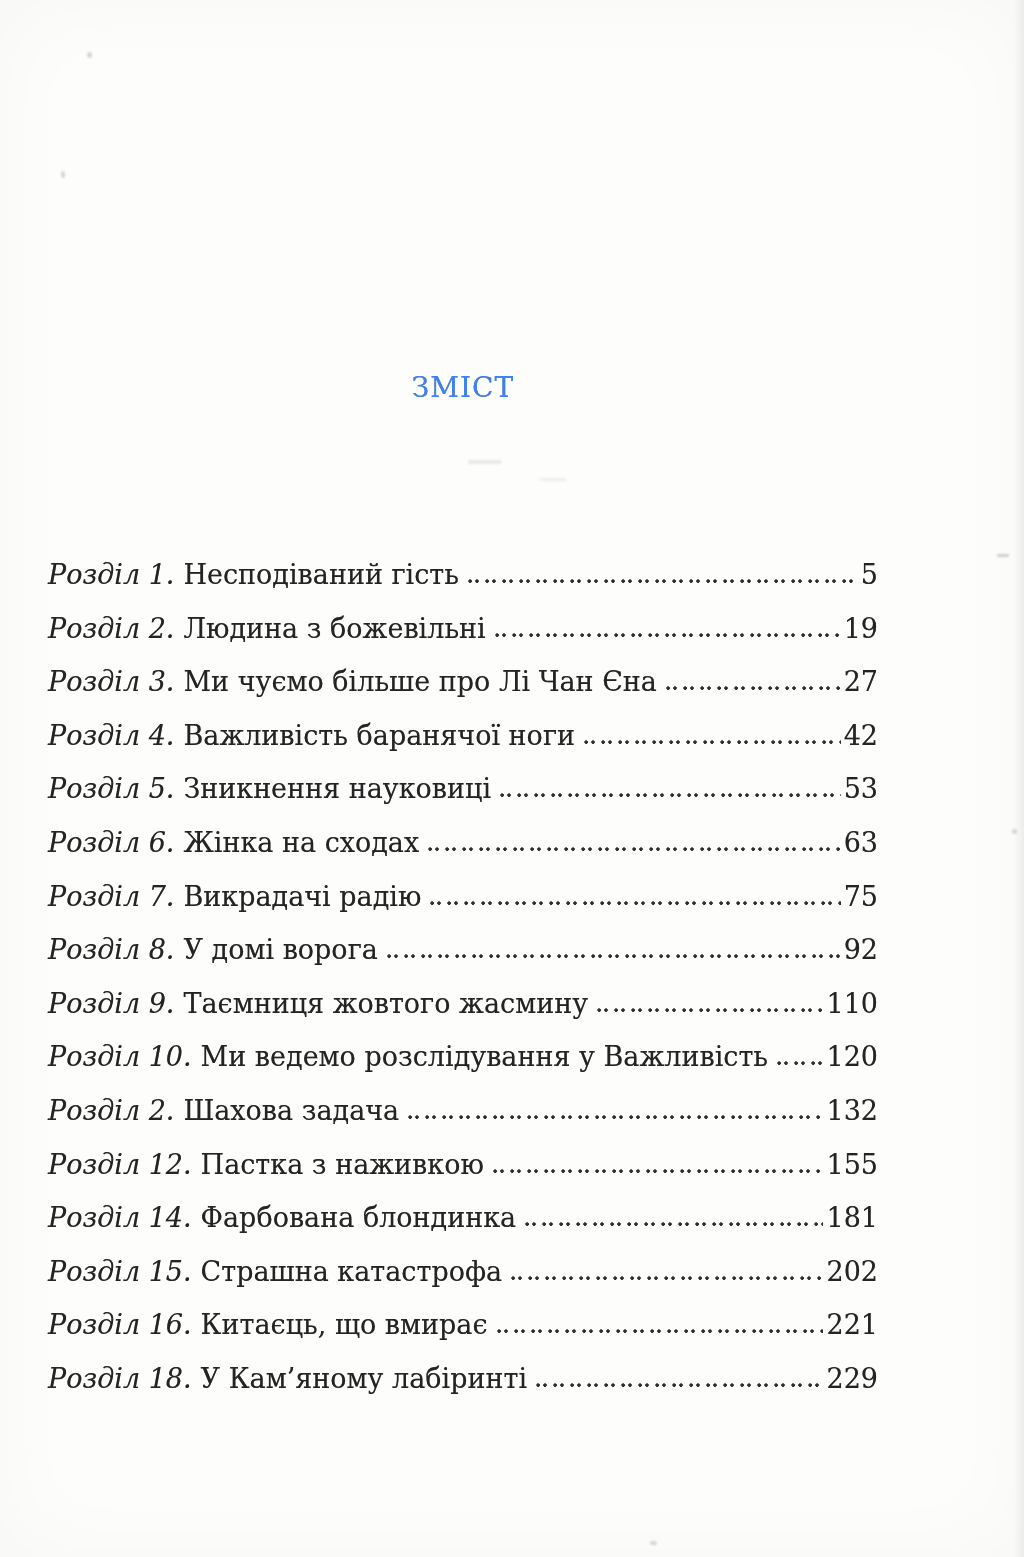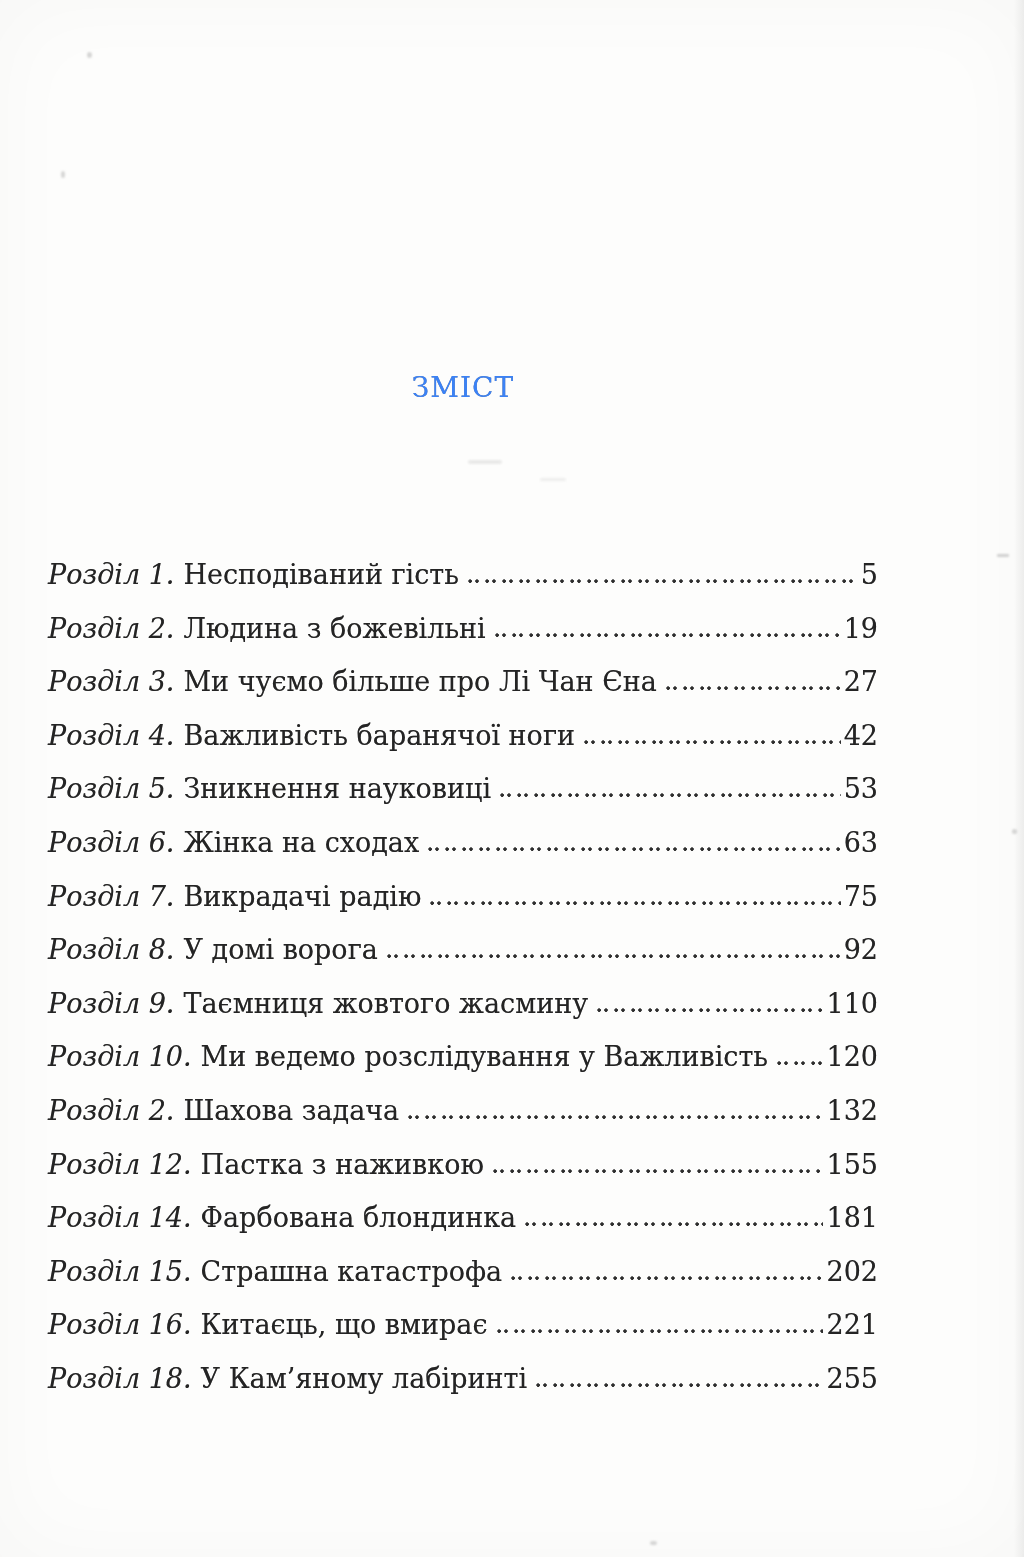--- a/index.html
+++ b/index.html
@@ -214,17 +214,17 @@
     <span class="chap-title">Китаєць, що вмирає</span>
     <span class="leader"></span>
     <span class="chap-page">221</span>
   </div>
 
 
   <div class="toc-row">
     <span class="chap-label">Розділ 18.</span>
     <span class="chap-title">У Кам’яному лабіринті</span>
     <span class="leader"></span>
-    <span class="chap-page">255</span>
+    <span class="chap-page">229</span>
   </div>
 </div>
   </div>
 </div>
 
 </body></html>

